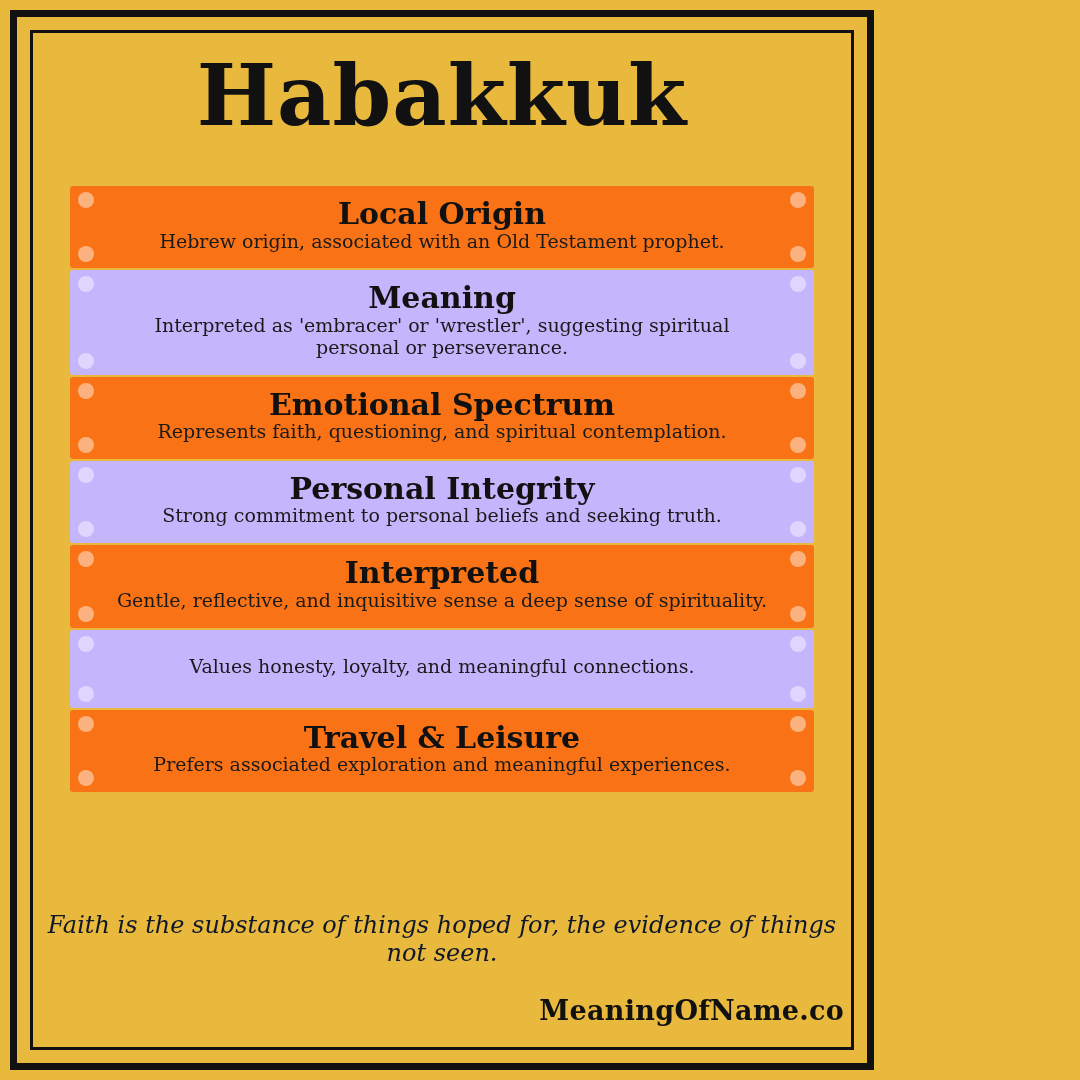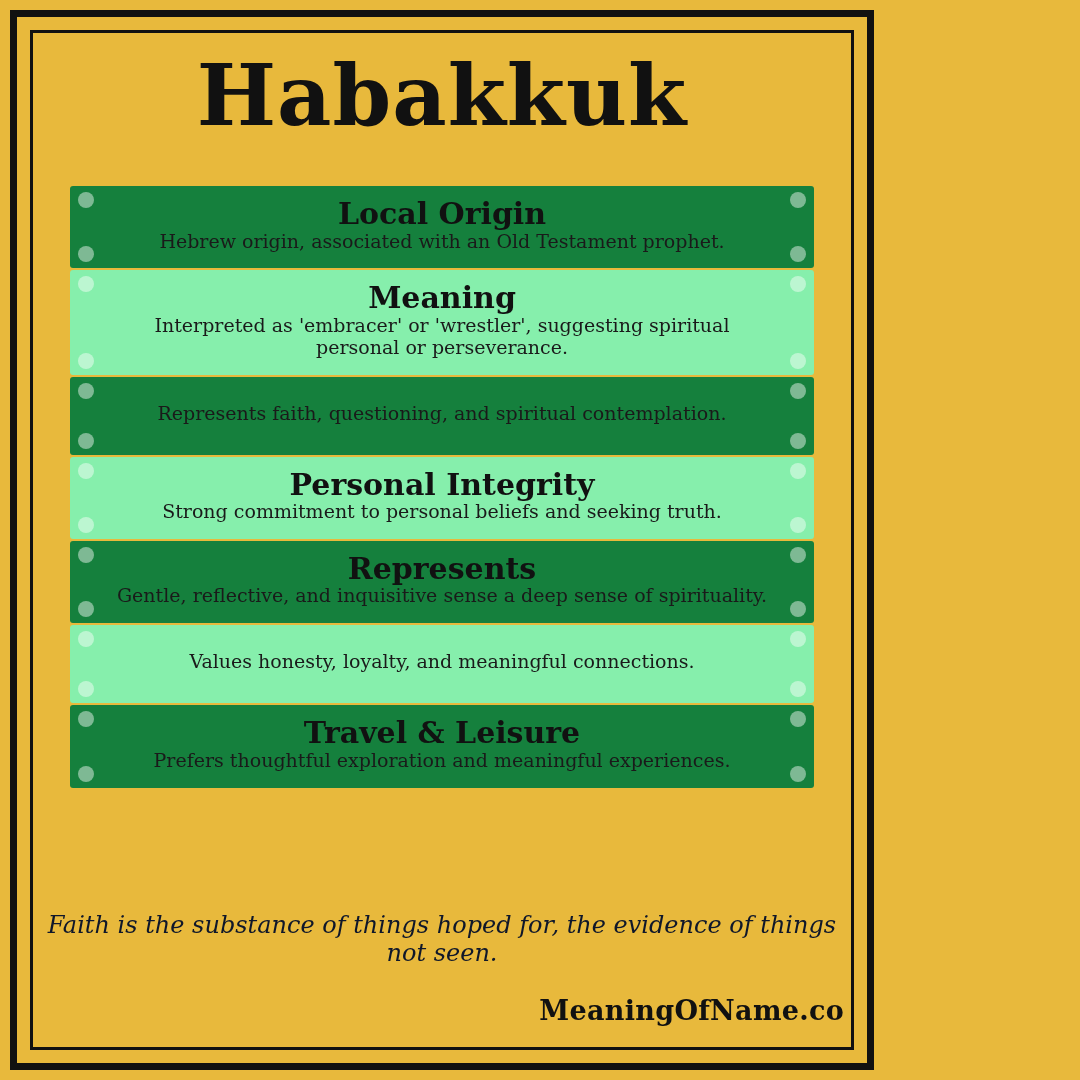--- a/index.html
+++ b/index.html
@@ -72,24 +72,25 @@
     box-sizing: border-box;
     padding: 12px 46px 16px 46px;
     margin-bottom: 2px;
     min-height: 78px;
     display: flex;
     flex-direction: column;
     justify-content: center;
     border-radius: 3px;
   }
   .card.light {
-    background: #15803d;
+    background: #f97316;
+    justify-content: flex-end;
   }
   .card.dark {
-    background: #86efac;
+    background: #c4b5fd;
   }
   
   .card::before,
   .card::after {
     content: "";
     position: absolute;
     width: 16px;
     height: 16px;
     border-radius: 50%;
     background: rgba(255,255,255,0.45);
@@ -163,48 +164,49 @@
       <div class="card dark">
         <div class="notch-bl"></div>
         <div class="notch-br"></div>
         <div class="card-title">Meaning</div>
         <div class="card-desc">Interpreted as 'embracer' or 'wrestler', suggesting spiritual personal or perseverance.</div>
       </div>
 
       <div class="card light">
         <div class="notch-bl"></div>
         <div class="notch-br"></div>
+        <div class="card-title">Emotional Spectrum</div>
         <div class="card-desc">Represents faith, questioning, and spiritual contemplation.</div>
       </div>
 
       <div class="card dark">
         <div class="notch-bl"></div>
         <div class="notch-br"></div>
         <div class="card-title">Personal Integrity</div>
         <div class="card-desc">Strong commitment to personal beliefs and seeking truth.</div>
       </div>
 
       <div class="card light">
         <div class="notch-bl"></div>
         <div class="notch-br"></div>
-        <div class="card-title">Represents</div>
+        <div class="card-title">Interpreted</div>
         <div class="card-desc">Gentle, reflective, and inquisitive sense a deep sense of spirituality.</div>
       </div>
 
       <div class="card dark">
         <div class="notch-bl"></div>
         <div class="notch-br"></div>
         <div class="card-desc">Values honesty, loyalty, and meaningful connections.</div>
       </div>
 
       <div class="card light">
         <div class="notch-bl"></div>
         <div class="notch-br"></div>
         <div class="card-title">Travel &amp; Leisure</div>
-        <div class="card-desc">Prefers thoughtful exploration and meaningful experiences.</div>
+        <div class="card-desc">Prefers associated exploration and meaningful experiences.</div>
       </div>
 
     </div>
 
     <div class="footer">
       <div class="quote">Faith is the substance of things hoped for, the evidence of things not seen.</div>
       <div class="brand">MeaningOfName.co</div>
     </div>
 
   </div>

